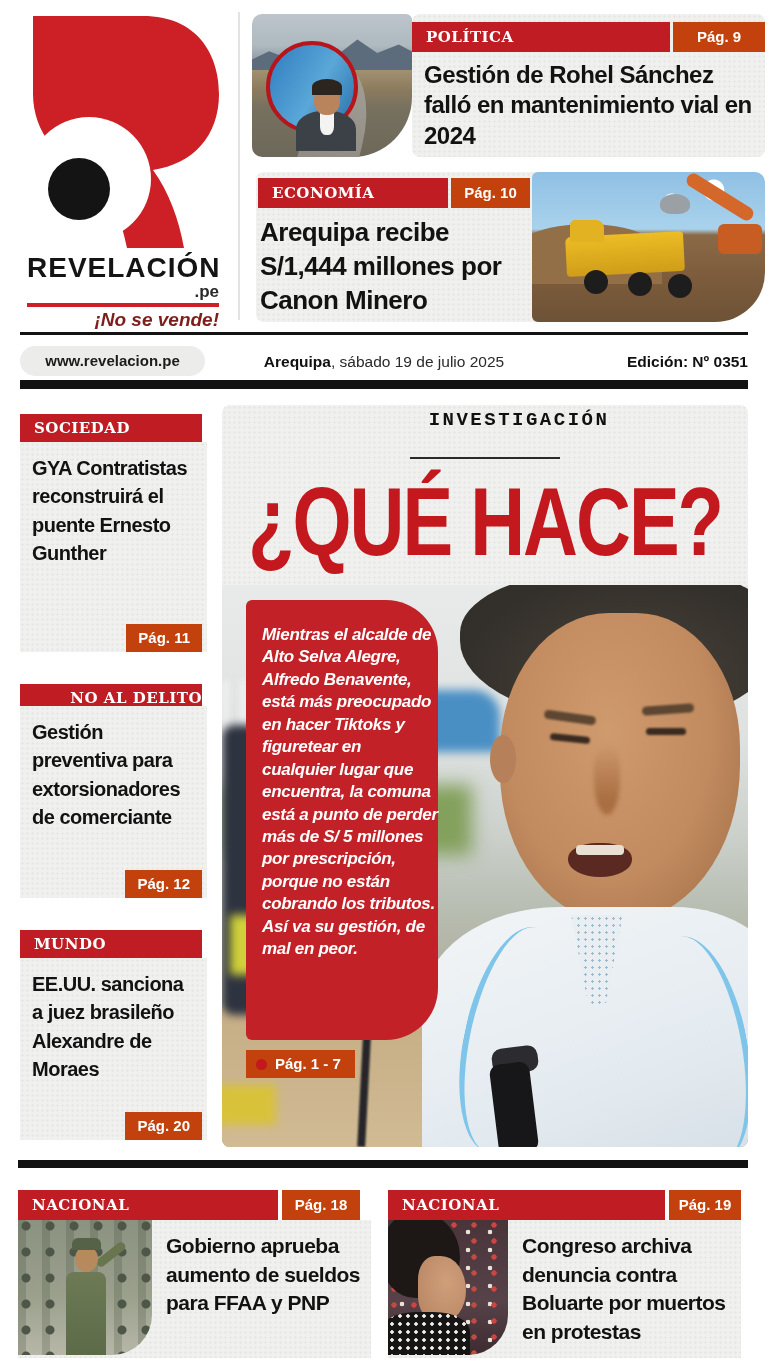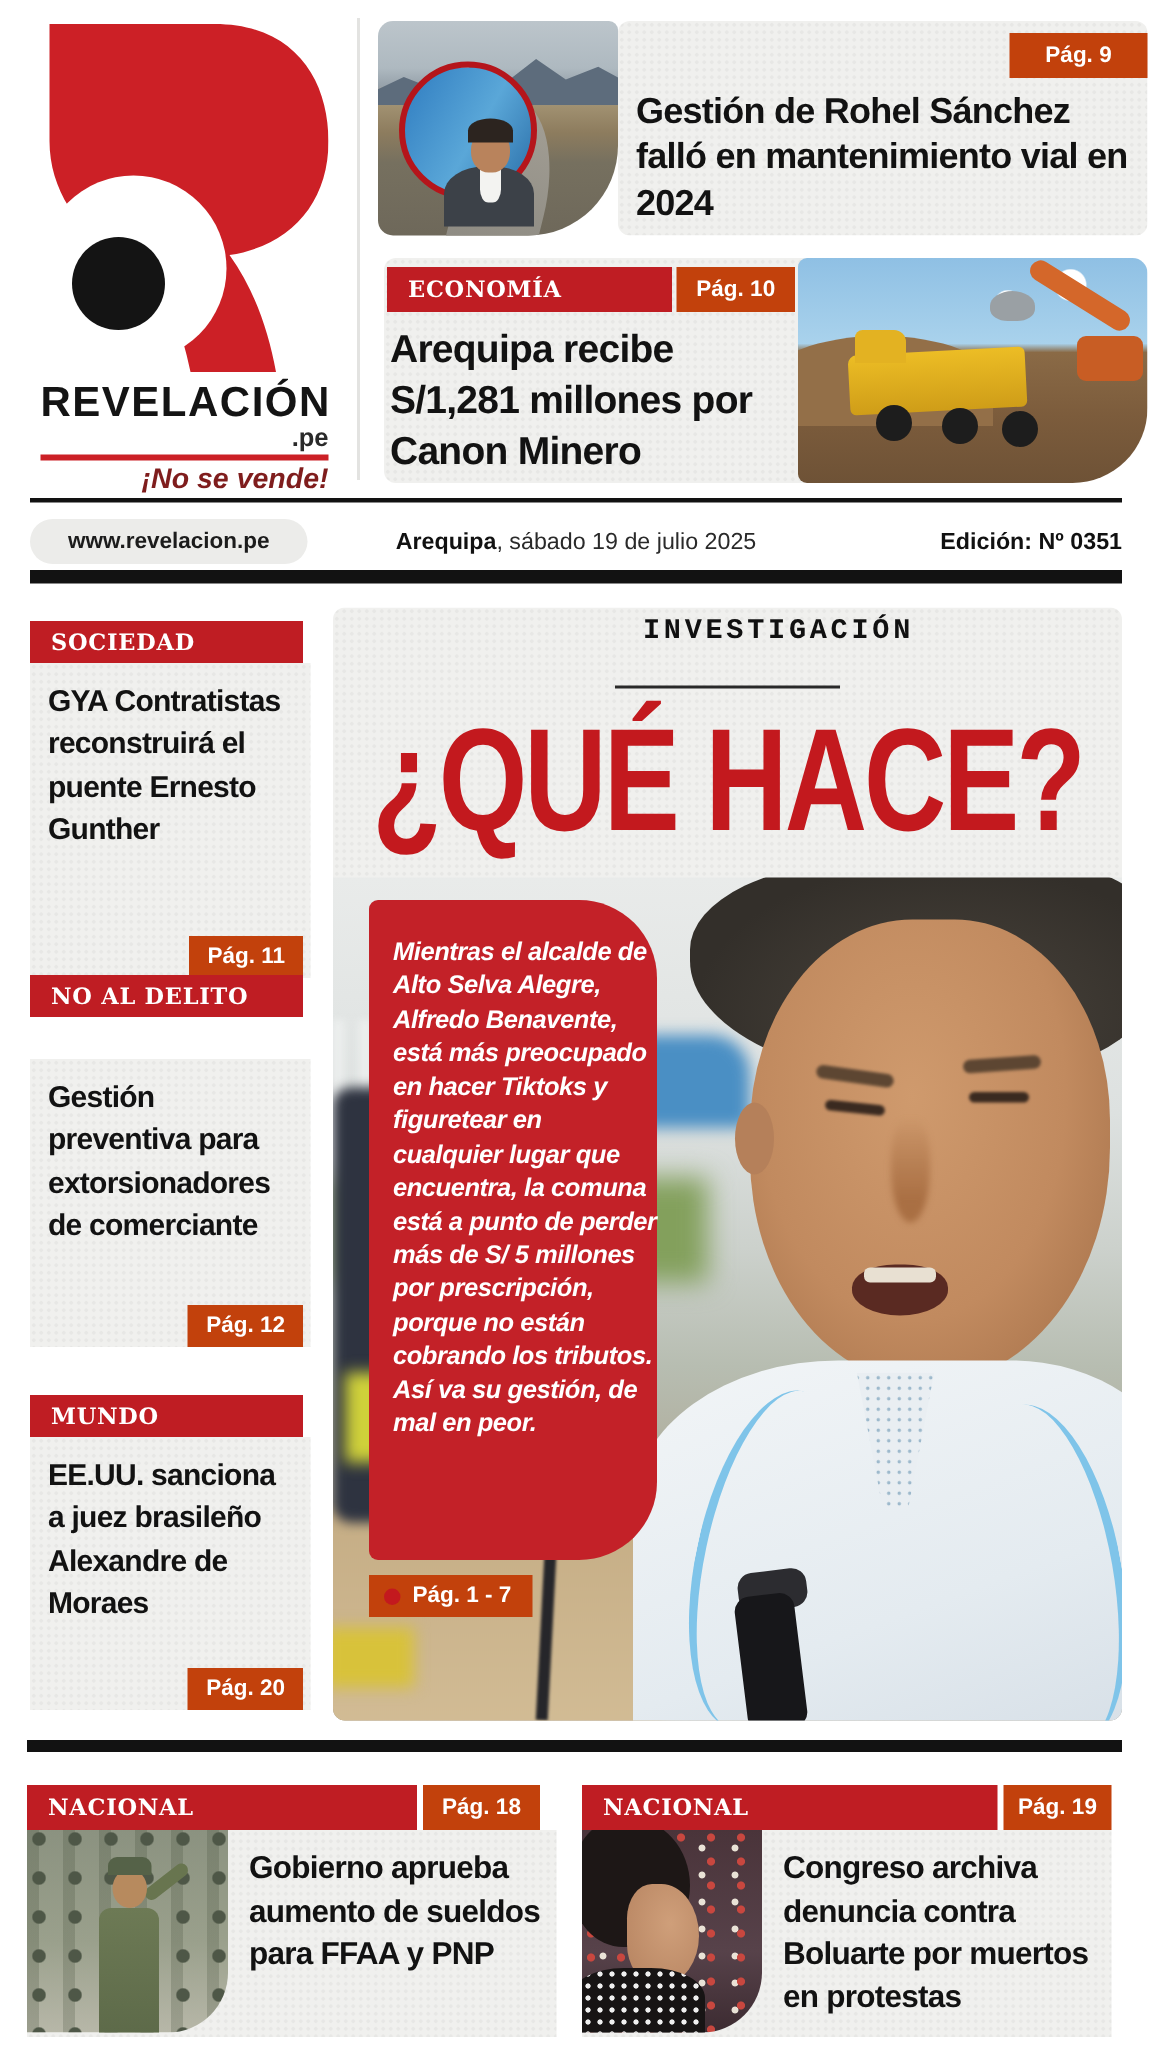--- a/index.html
+++ b/index.html
@@ -165,29 +165,30 @@
       <div class="photo road-photo">
         <div class="mountains"></div>
         <div class="road"></div>
         <div class="inset-circle">
           <div class="inset-suit"></div>
           <div class="inset-shirt"></div>
           <div class="inset-head"></div>
           <div class="inset-hairm"></div>
         </div>
       </div>
+      <div class="tag-red">POLÍTICA</div>
       <div class="tag-black">Pág. 9</div>
       <h2 class="headline" style="margin:0;">Gestión de Rohel Sánchez falló en mantenimiento vial en 2024</h2>
     </section>
 
     <section class="abs hs2">
       <div class="card panel"></div>
       <div class="tag-red">ECONOMÍA</div>
       <div class="tag-black">Pág. 10</div>
-      <h2 class="headline" style="margin:0;">Arequipa recibe S/1,281 millones por Canon Minero</h2>
+      <h2 class="headline" style="margin:0;">Arequipa recibe S/1,444 millones por Canon Minero</h2>
       <div class="photo mine-photo">
         <div class="mound"></div>
         <div class="excavator-arm"></div>
         <div class="excavator-body"></div>
         <div class="bucket"></div>
         <div class="truck-body"></div>
         <div class="truck-cab"></div>
         <div class="truck-wheel"></div>
       </div>
     </section>
@@ -201,21 +202,21 @@
   <div class="abs edition">Edición: Nº 0351</div>
   <div class="abs thick-rule"></div>
 
   <aside>
     <div class="abs tag-red side-tag" style="top:414px;">SOCIEDAD</div>
     <div class="abs card side-card" style="top:442px;height:210px;">
       <div class="headline">GYA Contratistas reconstruirá el puente Ernesto Gunther</div>
       <div class="tag-black side-page">Pág. 11</div>
     </div>
 
-    <div class="abs tag-red side-tag" style="top:650px;">NO AL DELITO</div>
+    <div class="abs tag-red side-tag" style="top:684px;text-align:right;">NO AL DELITO</div>
     <div class="abs card side-card" style="top:706px;height:192px;">
       <div class="headline">Gestión preventiva para extorsionadores de comerciante</div>
       <div class="tag-black side-page">Pág. 12</div>
     </div>
 
     <div class="abs tag-red side-tag" style="top:930px;">MUNDO</div>
     <div class="abs card side-card" style="top:958px;height:182px;">
       <div class="headline">EE.UU. sanciona a juez brasileño Alexandre de Moraes</div>
       <div class="tag-black side-page">Pág. 20</div>
     </div>

